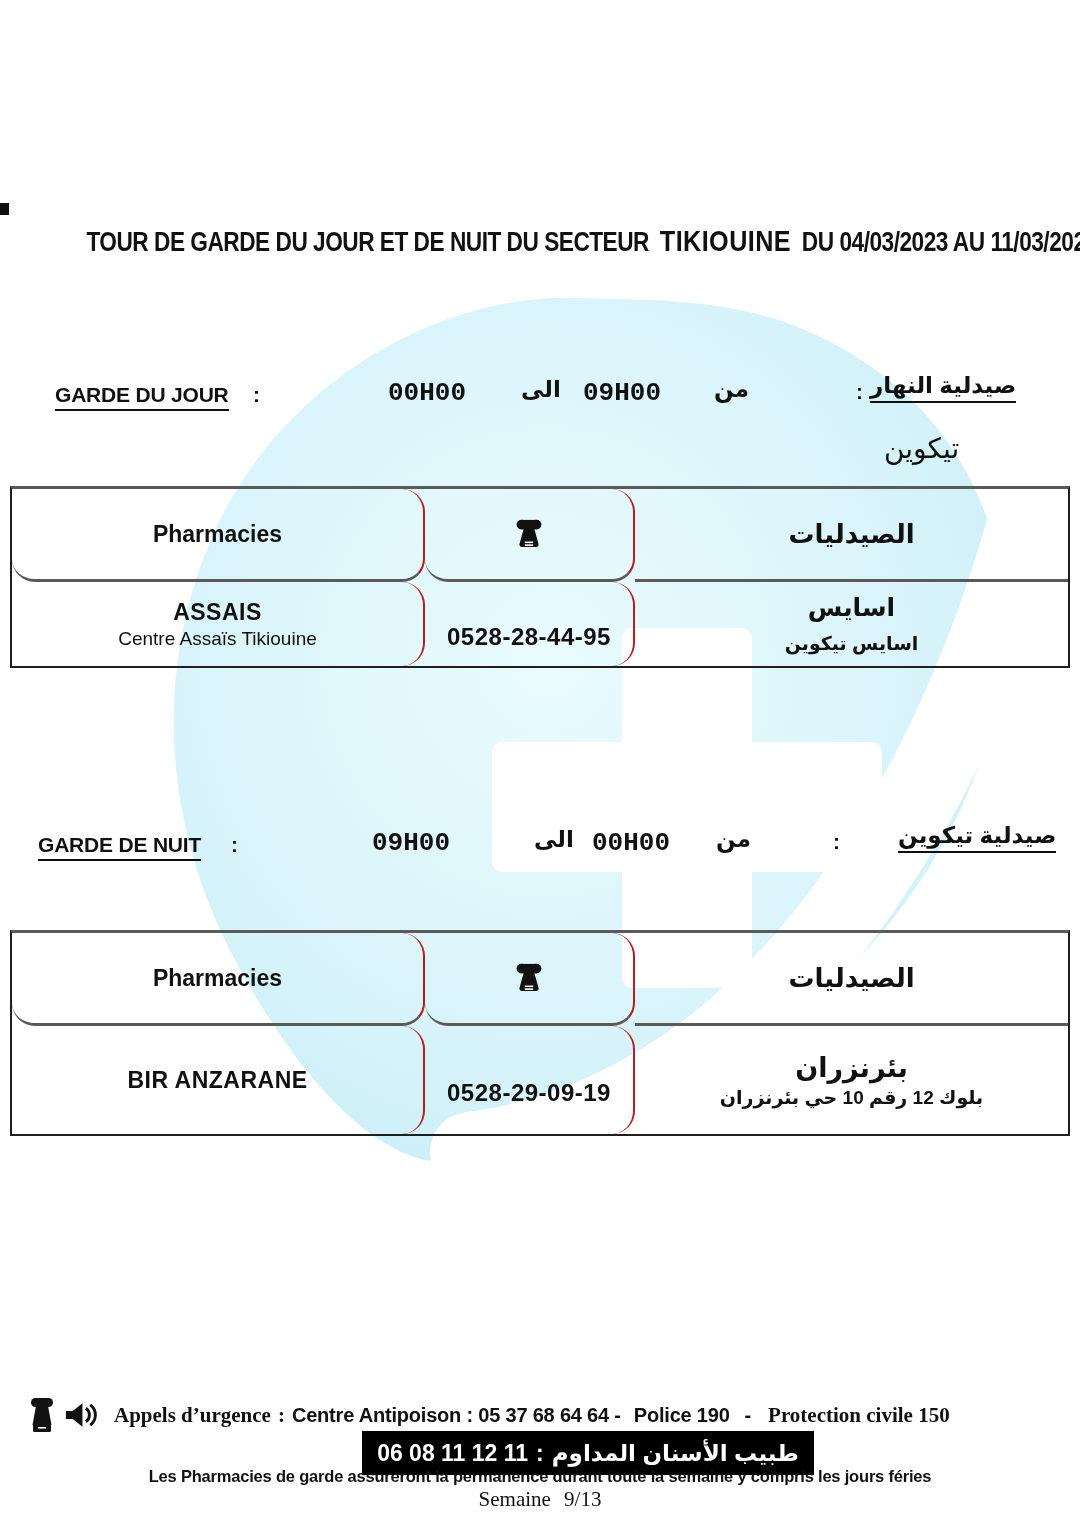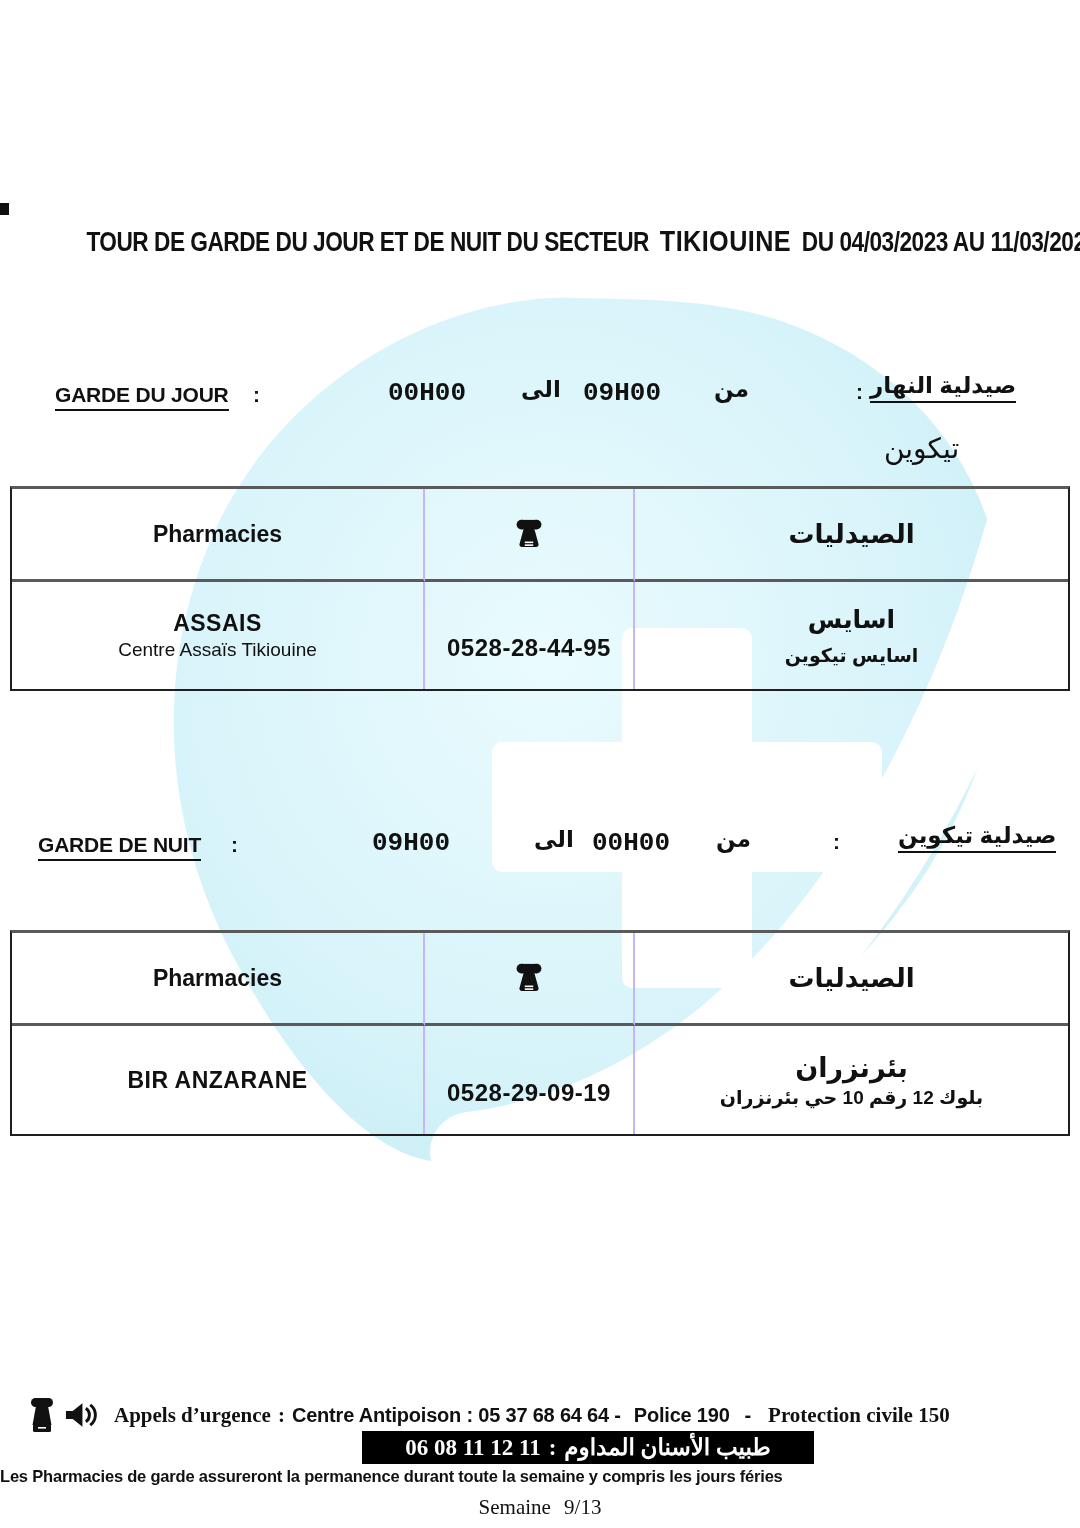--- a/index.html
+++ b/index.html
@@ -28,48 +28,47 @@
   .ar-label{font-size:23px;font-weight:bold;}
   .colon{font-size:21px;font-weight:bold;}
   
   .tbl{
     position:absolute;left:10px;width:1056px;z-index:2;
     border:2px solid #1f1f1f;border-top:3px solid #5a5a5a;
     display:grid;grid-template-columns:413px 210px 1fr;
     background:transparent;
   }
   .td{display:flex;flex-direction:column;align-items:center;justify-content:center;}
-  .c1,.c2{border-right:2px solid #c4b5fd;}
+  .c1,.c2{border-right:2px solid #b91c1c;border-radius:23px;}
   .th-cell{border-bottom:3px solid #5a5a5a;}
-  .tbl1 .th-cell{height:90px;} .tbl1 .bd-cell{height:107px;}
+  .tbl1 .th-cell{height:90px;} .tbl1 .bd-cell{height:84px;}
   .tbl2 .th-cell{height:90px;} .tbl2 .bd-cell{height:108px;}
   .hdr-fr{font-size:23px;font-weight:bold;}
   .hdr-ar{font-size:26px;font-weight:bold;}
   .ph-name{font-size:23px;font-weight:bold;letter-spacing:0.5px;}
   .ph-addr{font-size:19px;margin-top:2px;}
   .ph-addr2{font-size:21px;margin-top:4px;}
   .ph-tel{font-size:24px;font-weight:bold;letter-spacing:0.5px;margin-top:25px;}
   .ar-name{font-size:25px;font-weight:bold;}
   .ar-name-lg{font-size:27px;font-weight:bold;}
   .ar-sub{font-size:19px;font-weight:bold;margin-top:10px;}
   
   .emg{left:30px;top:1398px;width:1030px;display:flex;align-items:center;white-space:nowrap;}
   .emg .serif{font-family:"Liberation Serif","DejaVu Serif",serif;font-weight:bold;font-size:21px;}
   .emg .sans{font-weight:bold;font-size:20px;letter-spacing:-0.2px;}
   .emg>*{margin-right:7px;}
   .dentist-bar{
-    left:362px;top:1431px;width:452px;height:33px;background:#000;color:#fff;
+    left:362px;top:1431px;width:452px;height:44px;background:#000;color:#fff;
     display:flex;align-items:center;justify-content:center;font-weight:bold;font-size:23px;
     white-space:nowrap;
-    font-family:Liberation Serif, serif;
   }
   .dentist-bar span{margin:0 4px;}
-  .note{left:0;top:1467px;width:1080px;text-align:left;font-size:16.5px;font-weight:bold;letter-spacing:-0.2px;}
+  .note{left:0;top:1467px;width:1080px;text-align:center;font-size:16.5px;font-weight:bold;letter-spacing:-0.2px;}
   .week{left:0;top:1487px;width:1080px;text-align:center;font-size:21px;
-    font-family:"Liberation Serif","DejaVu Serif",serif;word-spacing:8px;margin-top:8px;}
+    font-family:"Liberation Serif","DejaVu Serif",serif;word-spacing:8px;}
   .artifact{left:0;top:203px;width:9px;height:12px;background:#101010;}
   .icon-svg{display:block;}
 </style>
 </head>
 <body>
 
 <svg class="watermark" width="1080" height="1528" viewBox="0 0 1080 1528">
   <defs>
     <radialGradient id="blobGrad" cx="45%" cy="42%" r="72%">
       <stop offset="0%" stop-color="#eafbfd"></stop>

